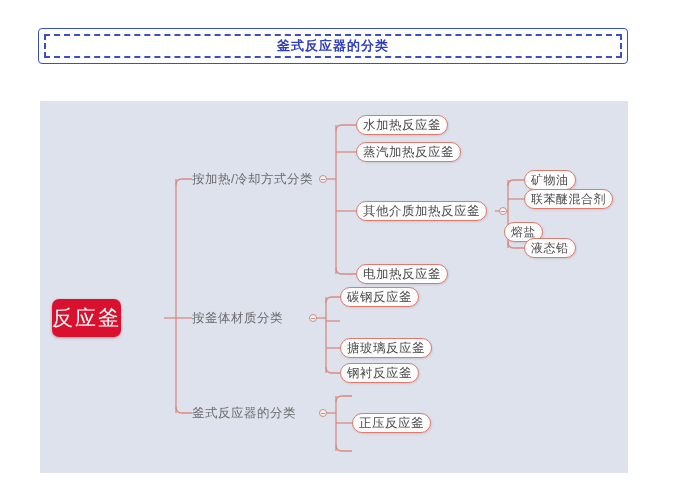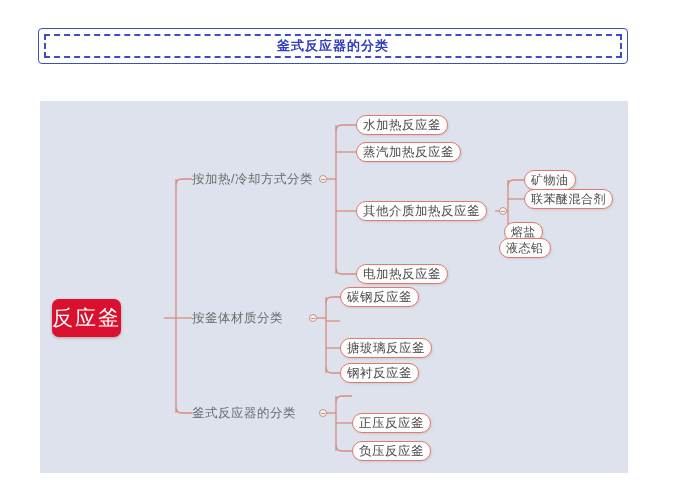--- a/index.html
+++ b/index.html
@@ -211,21 +211,21 @@
   </div>
 
   <div class="node leaf-node sub" style="left:484px; top:88px;">
     <span>联苯醚混合剂</span>
   </div>
 
   <div class="node leaf-node sub" style="left:464px; top:113px;margin-top:8px;">
     <span>熔盐</span>
   </div>
 
-  <div class="node leaf-node sub" style="left:459px; top:137px;">
+  <div class="node leaf-node sub" style="left:484px; top:137px;">
     <span>液态铅</span>
   </div>
 
   <div class="node leaf-node" style="left:316px; top:163px;">
     <span>电加热反应釜</span>
   </div>
 
   <div class="node branch-node" style="left:152px; top:207px;">
     <span>按釜体材质分类</span>
   </div>
@@ -247,17 +247,14 @@
   <div class="node branch-node" style="left:152px; top:302px;">
     <span>釜式反应器的分类</span>
   </div>
   <div class="collapse-toggle" style="left:279px; top:308px;"></div>
 
 
   <div class="node leaf-node" style="left:312px; top:312px;">
     <span>正压反应釜</span>
   </div>
 
-  <div class="node leaf-node" style="left:312px; top:340px;">
-    <span>负压反应釜</span>
-  </div>
 
 </div>
 
 </body></html>

